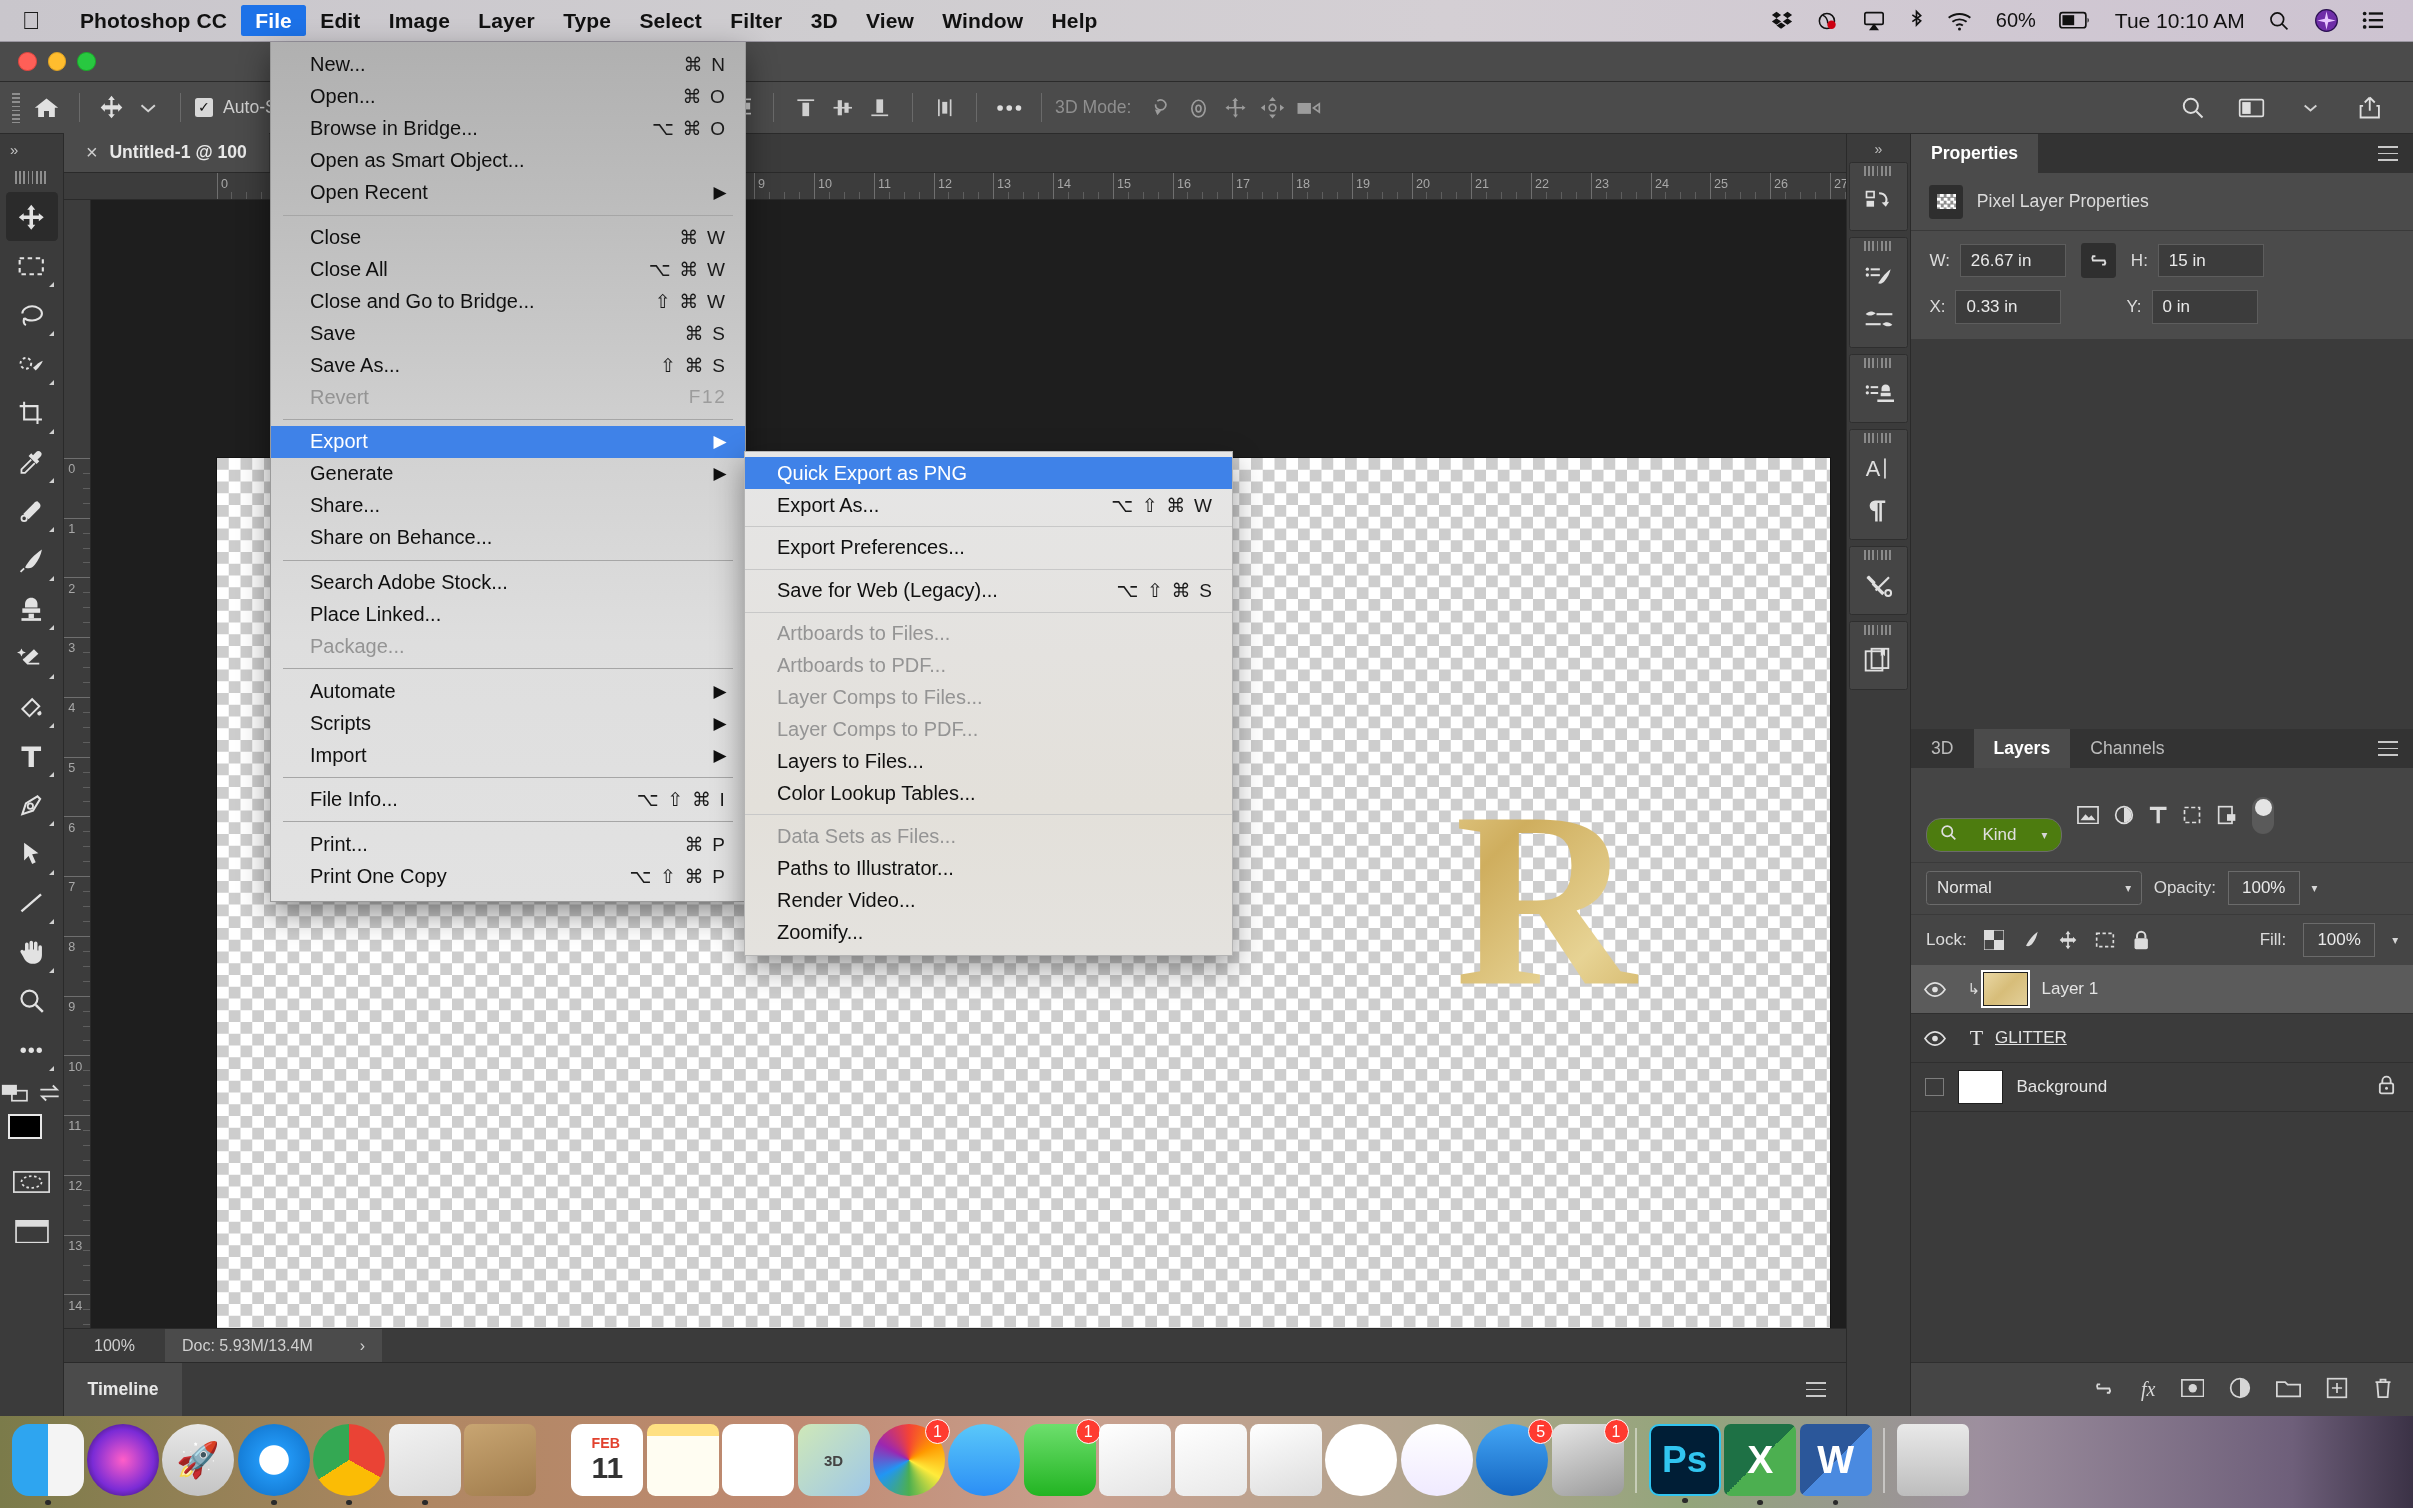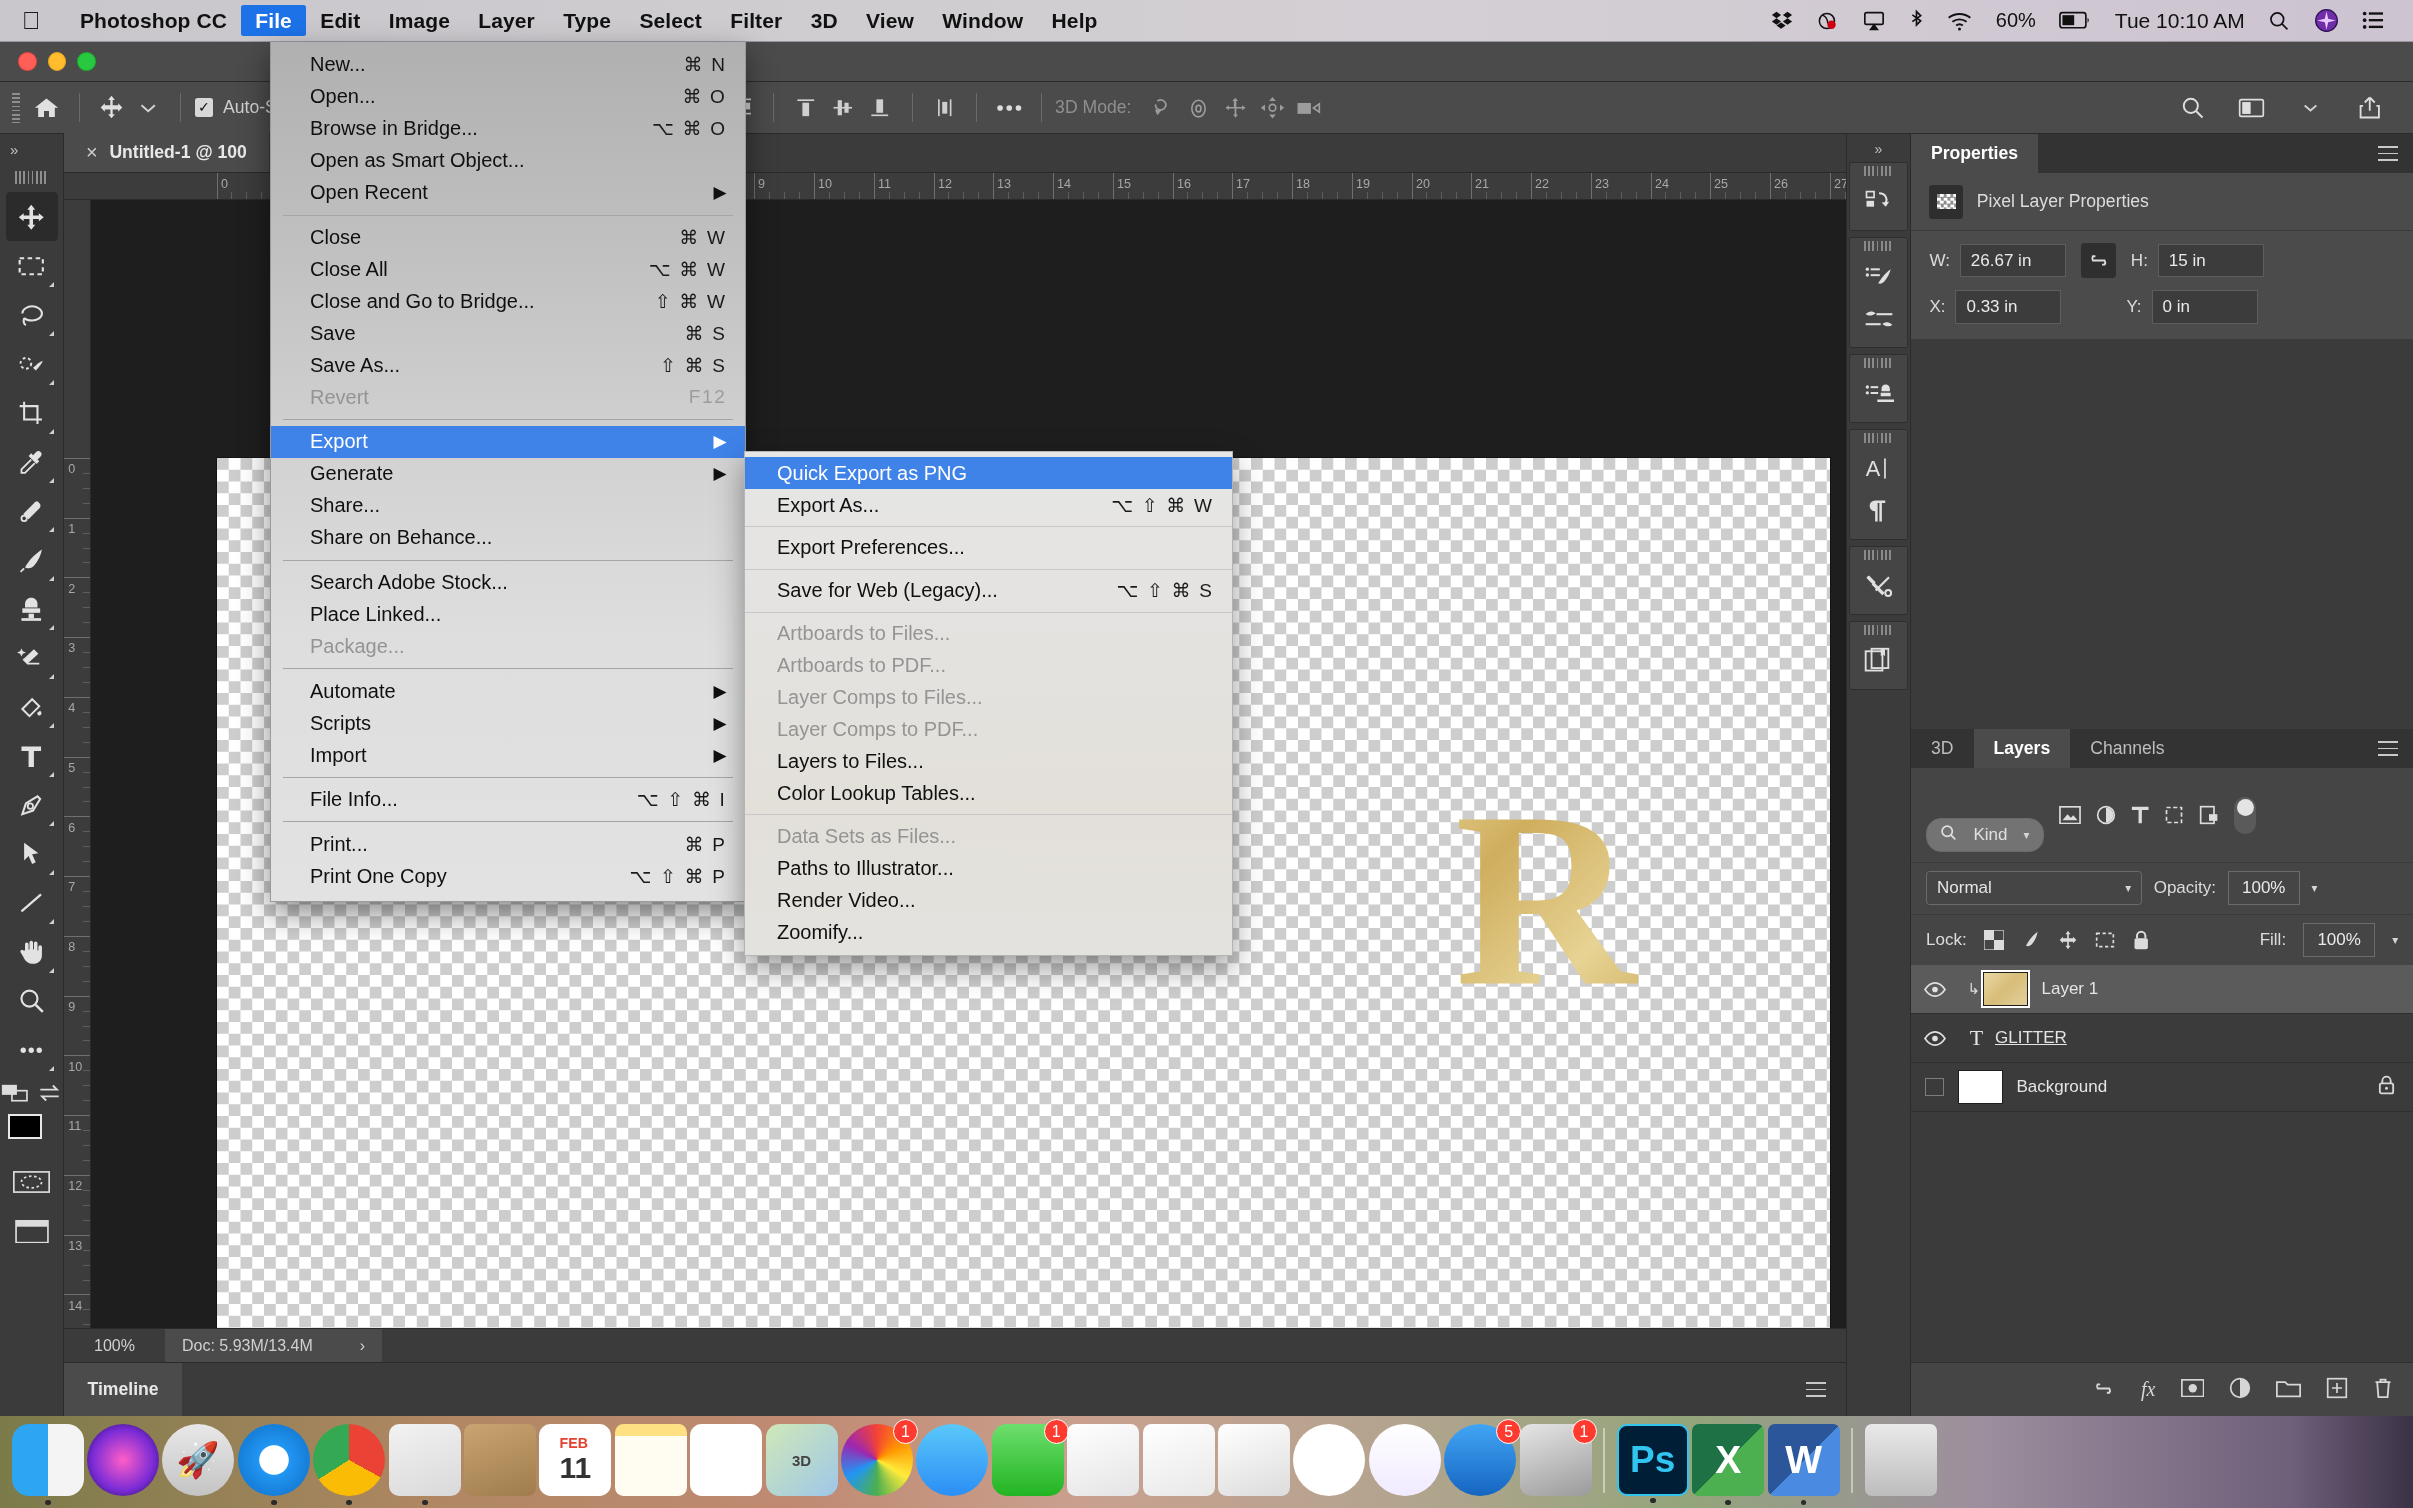--- a/index.html
+++ b/index.html
@@ -166,22 +166,22 @@
      background: repeating-conic-gradient(#ffffff 0% 25%, #8d8d8d 0% 50%) 0 0/6.7px 6.7px;}
   .prop-title { font-size:17.6px; color:#dcdcdc;}
   .prop-row { display:flex; align-items:center; padding: 11.7px 18.4px 0; gap:10px; font-size:17px; color:#d8d8d8;}
   .field { background:#3c3c3c; border:0.8px solid #5d5d5d; color:#eaeaea;
      font-size:17px; padding:5.9px 10px; min-width:106px; }
   .linkbtn { width:35px; height:35px; background:#2f2f2f; border-radius:3.4px;
      display:flex;align-items:center;justify-content:center;color:#dcdcdc; margin: 0 5px;}
 
   #layersarea { margin-top: auto; display:flex; flex-direction:column; height: 687px; background:#3b3b3b;}
   .lyr-filter { display:flex; align-items:center; gap:15px; padding: 10px 15px; background:#454545;}
-  .kindbox { display:flex; align-items:center; gap:16px; border:0.8px solid #6b6b6b;
-     border-radius: 15px; padding: 5px 13.4px; color:#e0e0e0; font-size:17px; background:#737373;margin-top:40px;}
+  .kindbox { display:flex; align-items:center; gap:25px; border:0.8px solid #6b6b6b;
+     border-radius: 15px; padding: 5px 13.4px; color:#e0e0e0; font-size:17px; background:#4d7c0f;margin-top:40px;}
   .fic { color:#dcdcdc; display:flex; align-items:center;}
   .toggle-pill { width:22px;height:37px;background:#5a5a5a;border-radius:11px; position:relative;}
   .toggle-pill::after{content:"";position:absolute;left:2.5px;top:2.5px;width:17px;height:17px;
      border-radius:50%;background:#e4e4e4;}
   .blendrow { display:flex; align-items:center; gap:11.7px; padding: 8.4px 15px; background:#454545;
      border-top:0.8px solid #3a3a3a;}
   .sel-box { display:flex; align-items:center; justify-content:space-between;
      border:0.8px solid #6b6b6b; border-radius:3.4px; background:#454545; color:#e6e6e6;
      font-size:17px; padding: 5.9px 10px; width: 216px;}
   .lbl { color:#dcdcdc; font-size:17px;}
@@ -1361,21 +1361,21 @@
       <div class="dicon" style="background: radial-gradient(circle, rgb(255, 255, 255) 28%, rgb(33, 150, 243) 30%, rgb(13, 108, 196)); border-radius: 50%;">
         <span class="dot"></span>
       </div>
       <div class="dicon" style="background: conic-gradient(rgb(234, 67, 53) 0deg, rgb(234, 67, 53) 33%, rgb(251, 188, 5) 33%, rgb(251, 188, 5) 66%, rgb(52, 168, 83) 66%, rgb(52, 168, 83) 100%); border-radius: 50%;">
         <span class="dot"></span>
       </div>
       <div class="dicon" style="background: linear-gradient(160deg, rgb(242, 242, 242), rgb(217, 217, 217)); border-radius: 10px;">
         <span class="dot"></span>
       </div>
       <div class="dicon" style="background: linear-gradient(160deg, rgb(200, 165, 114), rgb(160, 124, 76)); border-radius: 8.4px;"></div>
-      <div class="dicon" style="background: rgb(255, 255, 255); border-radius: 11.7px;">
+      <div class="dicon" style="background: rgb(255, 255, 255); border-radius: 11.7px; margin-left: 32px;">
         <span style="font-weight: bold; color: rgb(51, 51, 51); font-size: 0px;">
           <span style="display:block;font-size:14.2px;color:#e2412e;background:#fff;">FEB</span>
           <span style="display:block;font-size:30px;color:#333;">11</span>
         </span>
       </div>
       <div class="dicon" style="background: linear-gradient(rgb(255, 224, 130) 0px, rgb(255, 224, 130) 16%, rgb(255, 253, 242) 16%, rgb(255, 253, 242) 100%); border-radius: 8.4px;"></div>
       <div class="dicon" style="background: rgb(255, 255, 255); border-radius: 11.7px;"></div>
       <div class="dicon" style="background: linear-gradient(135deg, rgb(207, 232, 184), rgb(158, 199, 232)); border-radius: 13.4px;">
         <span style="font-weight: bold; font-size: 15px; color: rgb(68, 68, 68);">3D</span>
       </div>

